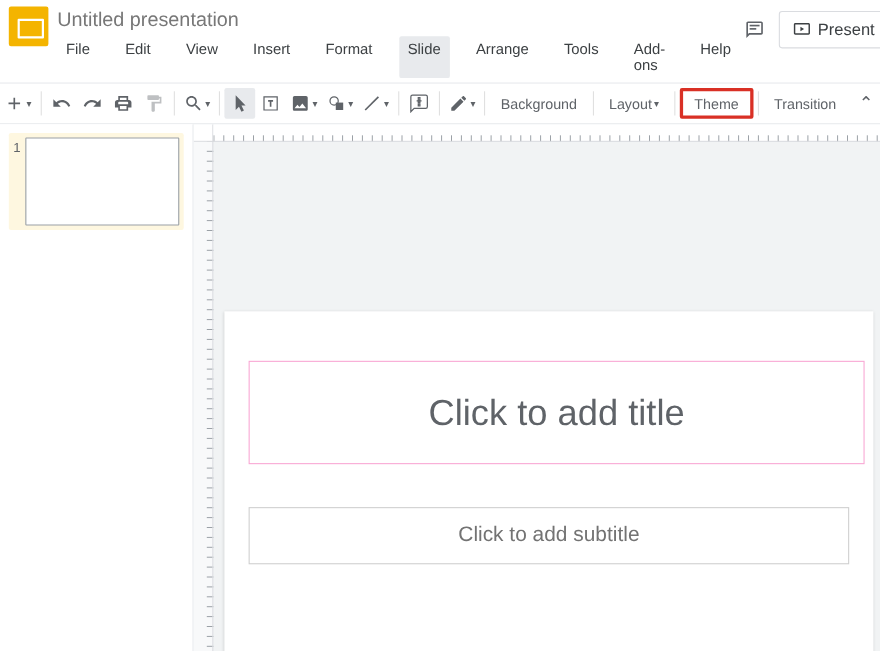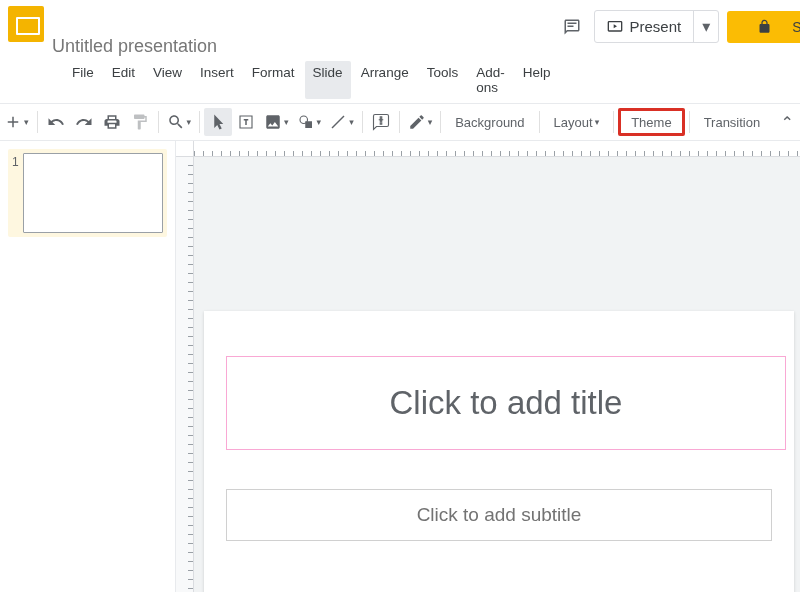--- a/index.html
+++ b/index.html
@@ -3,22 +3,22 @@
 <meta charset="utf-8">
 <style>
 * { margin:0; padding:0; box-sizing:border-box; font-family:Arial,sans-serif; }
 body { width:800px; height:592px; background:#fff; overflow:hidden; position:relative; }
 
 
 .hdr { display:flex; align-items:flex-start; padding:6px 8px 0 8px; }
 .logo { width:36px; height:36px; background:#f4b400; border-radius:2px; position:relative; margin-right:8px; flex-shrink:0; }
 .logo::after { content:''; position:absolute; left:8px; top:11px; width:20px; height:14px; border:2px solid #fff; border-radius:1px; }
 .title-col { flex:1; }
-.doc-title { font-size:18px; color:#777; padding:2px 0 2px 0;margin-top:28px; }
-.menubar { display:flex; gap:2px; margin-top:2px;margin-left:12px; }
+.doc-title { font-size:18px; color:#777; padding:2px 0 2px 0; }
+.menubar { display:flex; gap:16px; margin-top:2px; }
 .menubar div { font-size:13.5px; color:#3c4043; padding:4px 8px; cursor:pointer; border-radius:2px; }
 .menubar div.sel { background:#e8eaed; }
 .hdr-right { display:flex; align-items:center; gap:8px; padding-top:4px; }
 .comment-ic { width:28px; height:28px; display:flex; align-items:center; justify-content:center; color:#5f6368; cursor:pointer; }
 .present-wrap { display:flex; border:1px solid #dadce0; border-radius:3px; overflow:hidden; }
 .present-btn { display:flex; align-items:center; gap:6px; padding:6px 12px; font-size:15px; color:#3c4043; cursor:pointer; }
 .present-dd { border-left:1px solid #dadce0; padding:6px 8px; color:#5f6368; cursor:pointer; }
 .share-btn { background:#fbbc04; color:#3c4043; font-size:14px; font-weight:500; padding:8px 30px; border-radius:3px; display:flex; align-items:center; gap:20px; cursor:pointer; }
 
 

